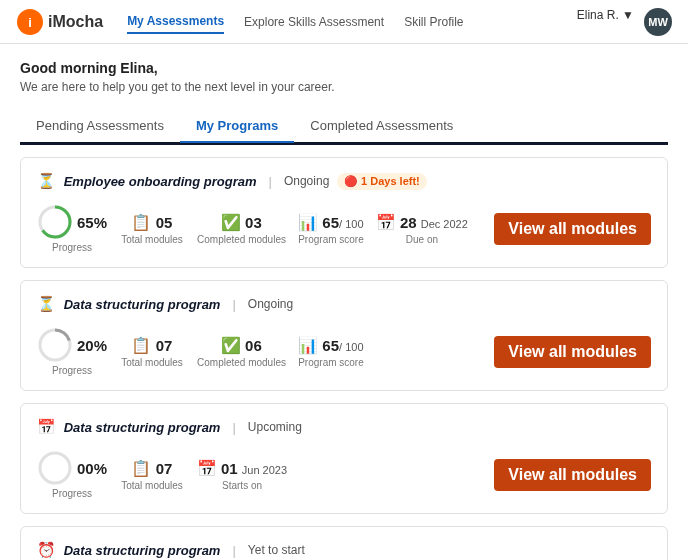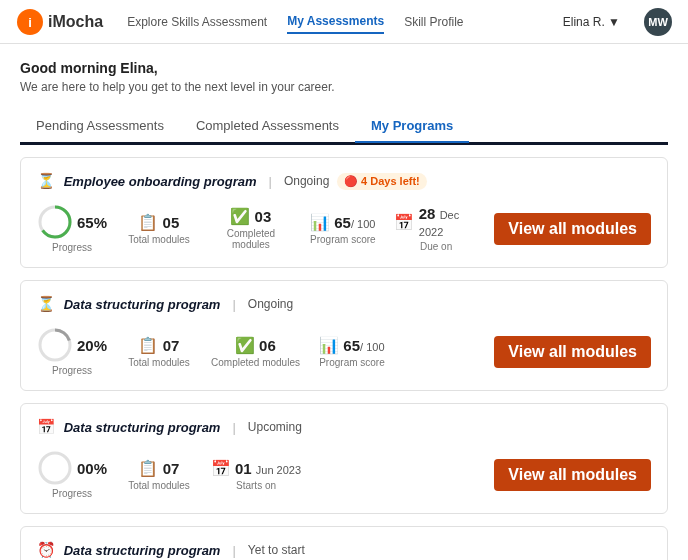--- a/index.html
+++ b/index.html
@@ -49,22 +49,22 @@
       padding: 4px 0;
       white-space: nowrap;
     }
     .nav-link.active {
       color: #1565c0;
       border-bottom: 2px solid #1565c0;
       font-weight: 600;
     }
     .header-right {
       display: flex;
-      align-items: center;
-      gap: 24px;
+      align-items: flex-start;
+      gap: 10px;
     }
     .user-name {
       font-size: 12px;
       color: #333;
     }
     .avatar {
       width: 28px;
       height: 28px;
       background: #37474f;
       border-radius: 50%;
@@ -147,21 +147,21 @@
       background: #fff3e0;
       color: #e65100;
       font-size: 11px;
       font-weight: 600;
       padding: 2px 7px;
       border-radius: 10px;
     }
     .card-body {
       display: flex;
       align-items: center;
-      gap: 7px;
+      gap: 0;
     }
     .metric {
       display: flex;
       flex-direction: column;
       align-items: center;
       min-width: 80px;
       padding-right: 10px;
     }
     .metric-icon-val {
       display: flex;
@@ -219,51 +219,51 @@
 
 <div class="header">
   <div class="logo">
     <svg class="logo-icon" viewBox="0 0 28 28">
       <circle cx="14" cy="14" r="13" fill="#ff6600"></circle>
       <text x="14" y="19" text-anchor="middle" fill="white" font-size="13" font-weight="bold">i</text>
     </svg>
     <span class="logo-text">iMocha</span>
   </div>
   <div class="nav-links">
+    <span class="nav-link active">My Assessments</span>
     <span class="nav-link">Explore Skills Assessment</span>
-    <span class="nav-link active">My Assessments</span>
     <span class="nav-link">Skill Profile</span>
   </div>
   <div class="header-right">
     <span class="user-name">Elina R. ▼</span>
     <div class="avatar">MW</div>
   </div>
 </div>
 
 <div class="main">
 
   <div class="greeting">
     <div class="greeting-title">Good morning Elina,</div>
     <div class="greeting-sub">We are here to help you get to the next level in your career.</div>
   </div>
 
   <div class="tabs">
     <div class="tab">Pending Assessments</div>
+    <div class="tab active">My Programs</div>
     <div class="tab">Completed Assessments</div>
-    <div class="tab active">My Programs</div>
   </div>
 
   <div id="program-cards">
       <div class="program-card">
     <div class="card-header">
       <span class="card-header-icon">⏳</span>
       <span class="card-title">Employee onboarding program</span>
       <span class="divider-sep">|</span>
       <span class="card-status">Ongoing</span>
-      <span class="badge-days">🔴 4 Days left!</span>
+      <span class="badge-days">🔴 1 Days left!</span>
     </div>
     <div class="card-body">
 
     <div class="metric">
       <div class="metric-icon-val">
         <svg class="progress-circle" width="36" height="36">
           <circle cx="18" cy="18" r="15" fill="none" stroke="#e0e0e0" stroke-width="3" transform="rotate(-90,18,18)"></circle>
           <circle cx="18" cy="18" r="15" fill="none" stroke="#4caf50" stroke-width="3" stroke-dasharray="61.26 32.99" transform="rotate(-90,18,18)"></circle>
         </svg>
         <span class="metric-value">65%</span>

